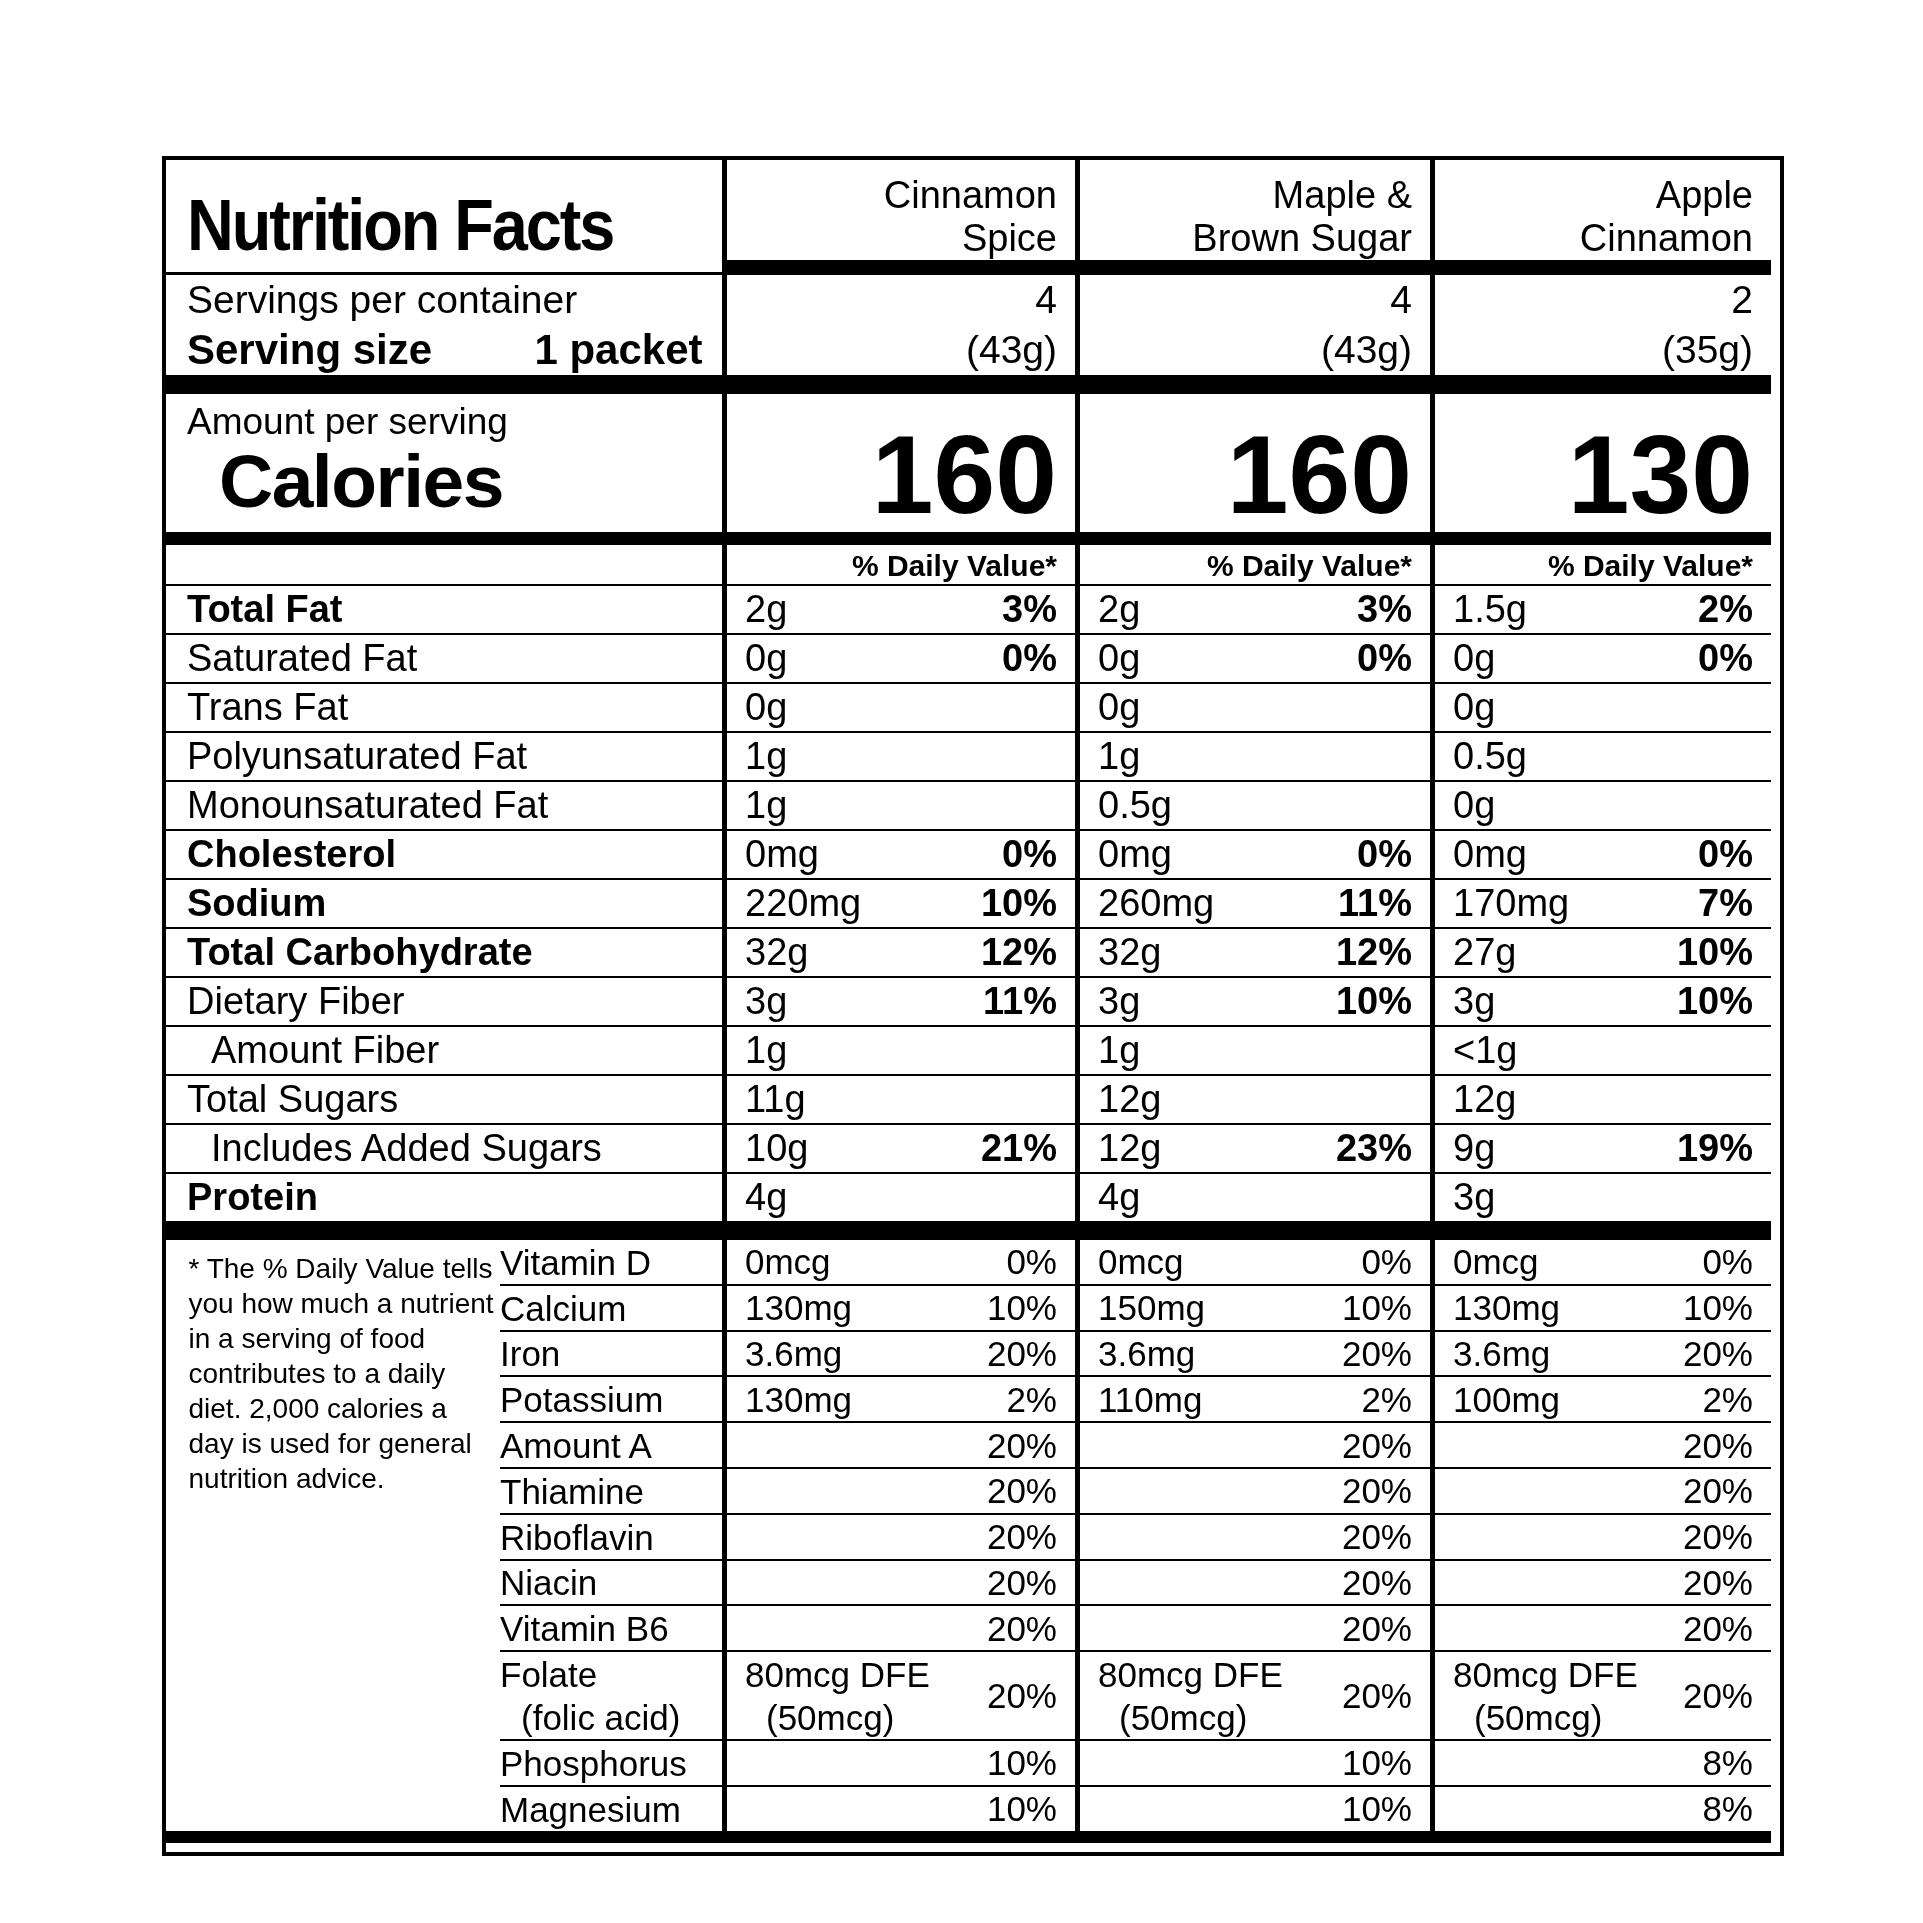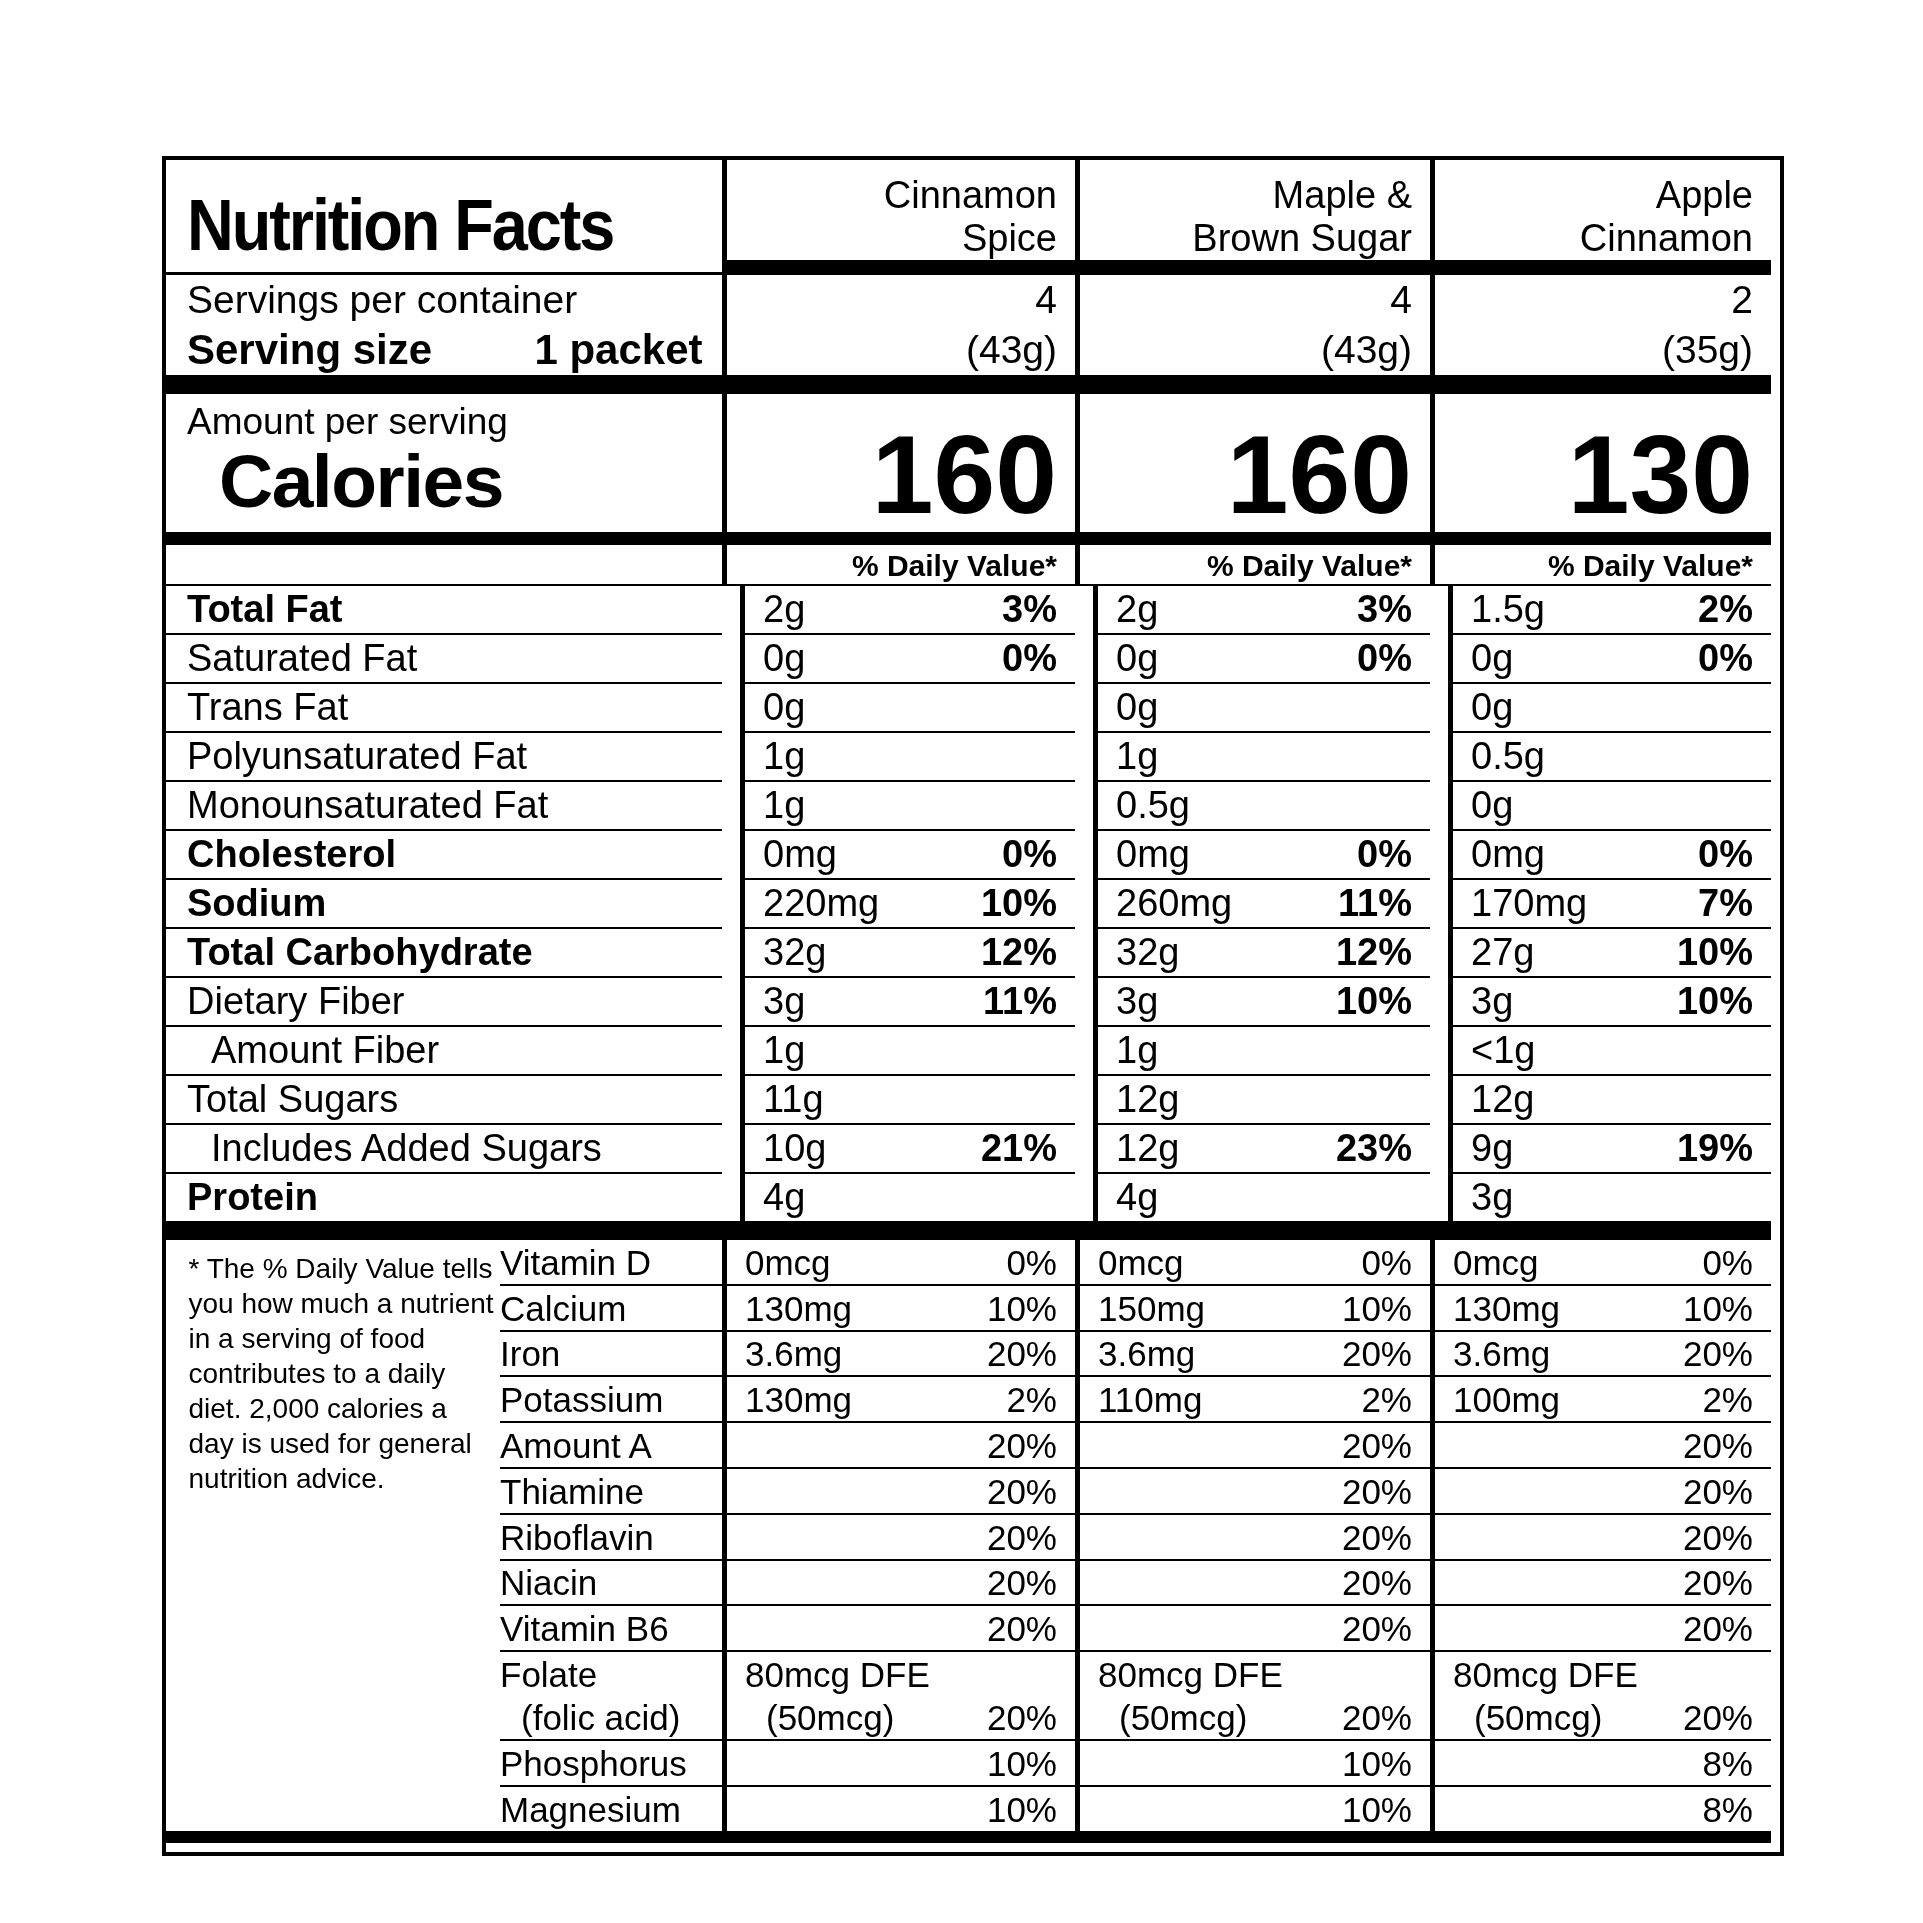--- a/index.html
+++ b/index.html
@@ -19,28 +19,28 @@
   .weight-cell{font-size:39px;line-height:50px;text-align:right;border-bottom:19.5px solid #000;}
   .cal-left{border-bottom:13.5px solid #000;padding-top:9px;}
   .aps{font-weight:400;font-size:37px;line-height:38px;}
   .calword{font-weight:700;font-size:75px;line-height:80px;letter-spacing:-1.5px;margin-left:32px;}
   .calnum{font-weight:700;font-size:111px;line-height:114px;text-align:right;border-bottom:13.5px solid #000;padding-top:24px;}
   .dvh-left{border-bottom:2.3px solid #000;}
   .dvh{font-weight:700;font-size:30px;line-height:36px;text-align:right;border-bottom:2.3px solid #000;padding-top:3px;}
   .nlabel{font-size:38px;line-height:47px;border-bottom:2.3px solid #000;}
   .nlabel.b{font-weight:700;}
   .nlabel.ind{padding-left:45px;}
-  .nval{display:flex;justify-content:space-between;align-items:center;font-size:38px;line-height:47px;border-bottom:2.3px solid #000;margin-left:18px;}
+  .nval{display:flex;justify-content:space-between;align-items:center;font-size:38px;line-height:47px;border-bottom:2.3px solid #000;}
   .dv{font-weight:700;}
   .nb{border-bottom:none!important;}
   .sepbar{background:#000;height:19.5px;}
   .bottom{grid-column:1/-1;display:grid;grid-template-columns:334px 222px 353px 355px 341px;border-bottom:12px solid #000;}
   .footnote{grid-column:1;grid-row:1/span 12;font-size:28px;line-height:35px;padding:10.5px 6px 0 22.5px;}
   .mlabel{font-size:35px;line-height:43px;border-bottom:2.3px solid #000;padding-top:0.8px;}
-  .mval{display:flex;justify-content:space-between;align-items:flex-end;font-size:35px;line-height:43px;border-bottom:2.3px solid #000;}
+  .mval{display:flex;justify-content:space-between;align-items:center;font-size:35px;line-height:43px;border-bottom:2.3px solid #000;}
   .mval .dv{font-weight:400;}
   .sub{display:block;padding-left:21px;}
   .amtblock span{display:block;}
 </style>
 </head>
 <body>
 
 <div class="label">
 
   <div class="cell left title-cell"><span>Nutrition Facts</span></div>

